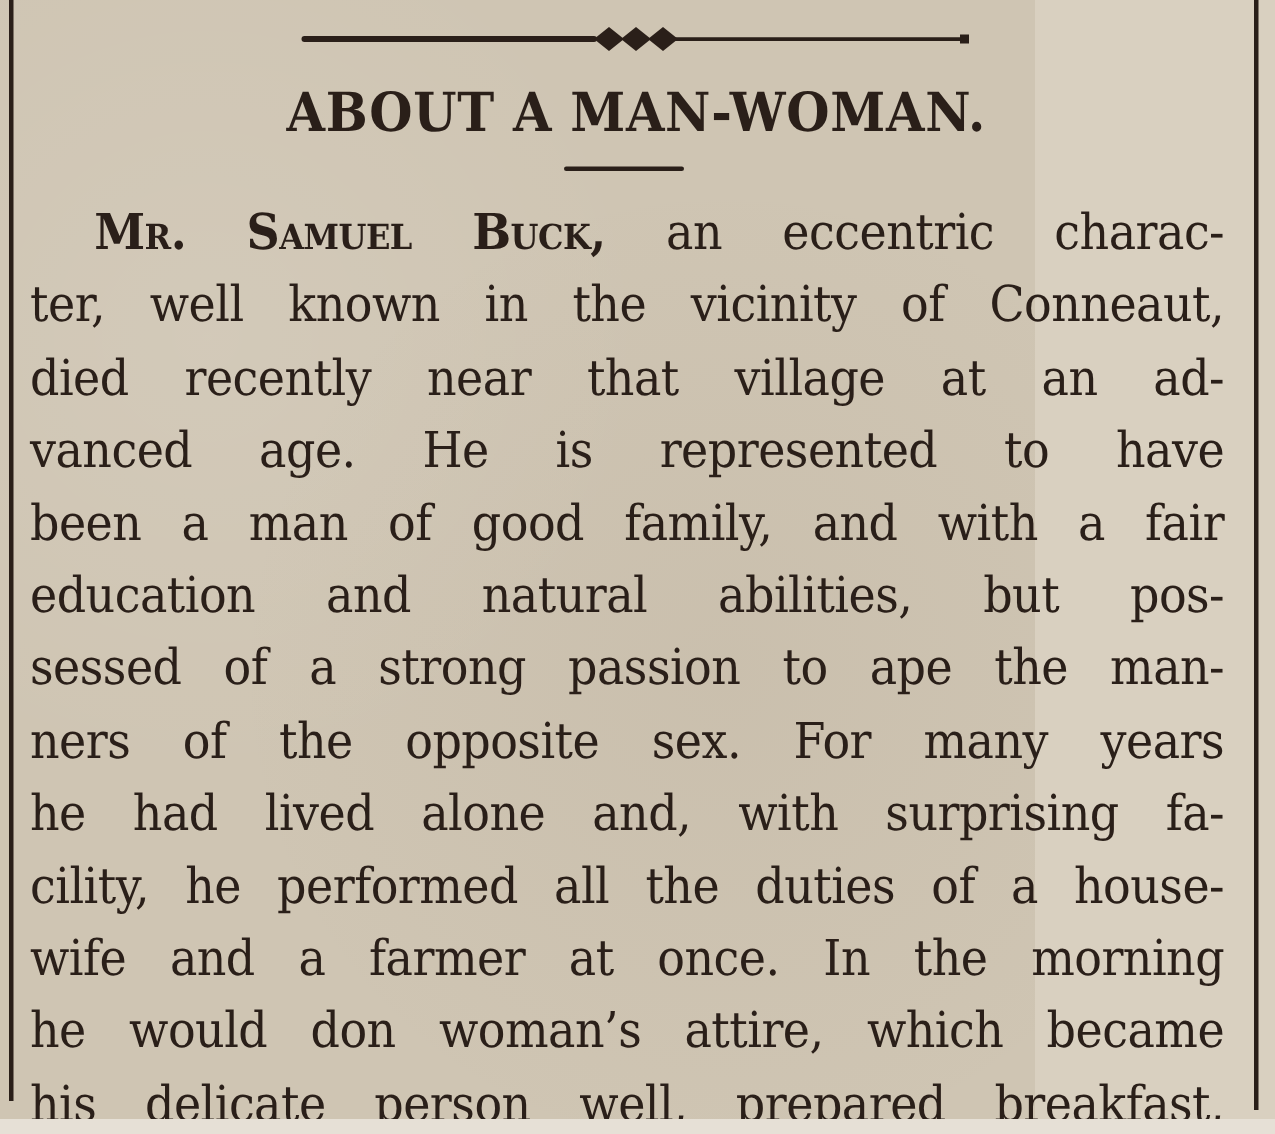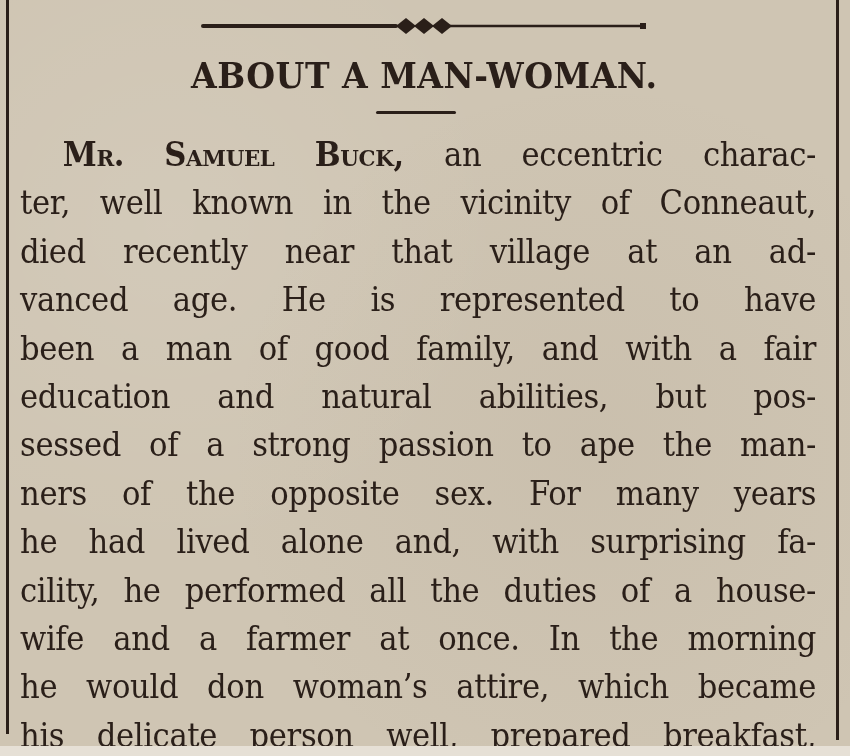--- a/index.html
+++ b/index.html
@@ -4,21 +4,21 @@
 <style>
   html, body { margin: 0; padding: 0; }
   body {
     width: 850px; height: 756px; overflow: hidden;
     background: #d9d0c0;
     position: relative;
     font-family: "DejaVu Serif", "Liberation Serif", serif;
     color: #2a1f19;
   }
   .page {
-    position: absolute; left: 0; top: 0; width: 850px; height: 748px;
+    position: absolute; left: 0; top: 0; width: 690px; height: 748px;
     background: #cfc5b3;
     background-image:
       radial-gradient(circle at 20% 30%, rgba(255,255,255,0.08) 0, transparent 40%),
       radial-gradient(circle at 70% 60%, rgba(120,100,80,0.06) 0, transparent 50%);
   }
   .bottom-strip {
     position: absolute; left: 0; top: 746px; width: 850px; height: 10px;
     background: #e6e0d6;
   }
   .col-rule-left {

